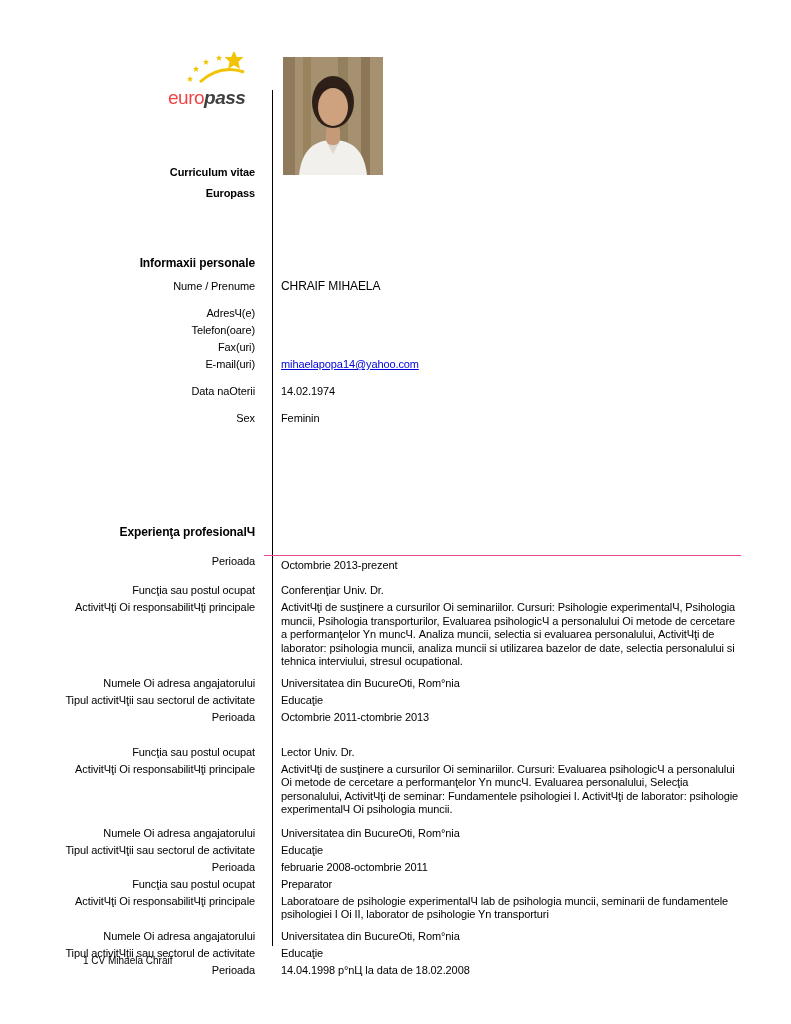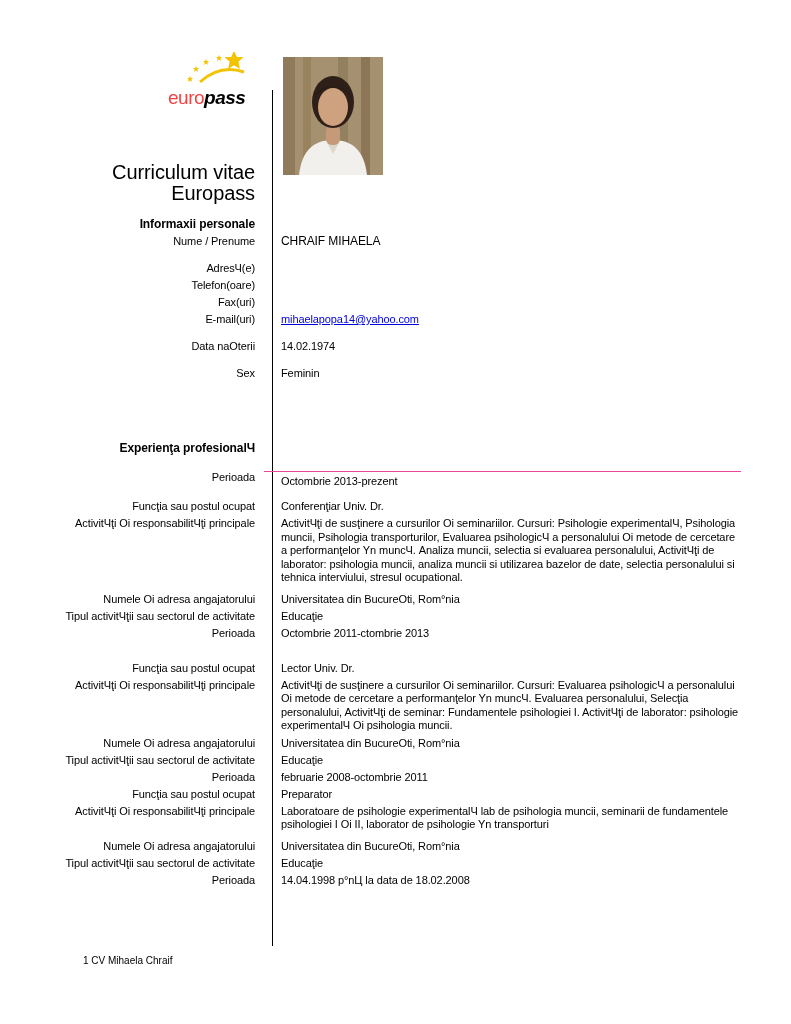--- a/index.html
+++ b/index.html
@@ -6,37 +6,37 @@
   html,body { background:#ffffff; }
   .page {
     position:relative; width:791px; height:1024px; background:#fff;
     font-family:"Liberation Sans","DejaVu Sans",sans-serif; color:#000; overflow:hidden;
   }
   
   .logo { position:absolute; left:168px; top:52px; width:110px; }
   .logo-stars { display:block; margin-left:14px; }
   .logo-text { font-size:19px; line-height:1; letter-spacing:-0.5px; white-space:nowrap; }
   .logo-text .euro { color:#ef4444; font-weight:400; }
-  .logo-text .pass { color:#000000; font-weight:bold; font-style:italic; }
+  .logo-text .pass { color:#404040; font-weight:bold; font-style:italic; }
   
   .photo { position:absolute; left:283px; top:57px; width:100px; height:118px; overflow:hidden; }
   
   .vline { position:absolute; left:272px; top:90px; width:1px; height:856px; background:#000; }
   
   .content { position:absolute; left:0; top:160px; width:762px; }
   .row { display:flex; align-items:flex-start; padding:2px 0; font-size:11px; line-height:13px; letter-spacing:-0.1px; }
   .lbl { width:264px; text-align:right; padding-right:9px; flex:none; }
   .val { flex:1; padding-left:17px; max-width:477px; }
-  .cv-title { font-size:20px; font-weight:normal; line-height:21px; }
-  .section-title { font-size:12px; font-weight:bold; }
+  .cv-title { font-size:11px; font-weight:bold; line-height:21px; }
+  .section-title { font-size:12px; font-weight:bold;margin-top:39px; }
   .name-val { font-size:12px; }
   .small { font-size:11px; line-height:13.5px; }
   .email-link { color:#0000dd; text-decoration:underline; }
   .rule .val { border-top:1px solid #ec4899; padding-top:3px; }
-  .gap4 { margin-top:4px; } .gap6 { } .gap8 { margin-top:8px; }
+  .gap4 { margin-top:4px; } .gap6 { margin-top:6px; } .gap8 { margin-top:8px; }
   .gap10 { margin-top:10px; } .gap12 { margin-top:12px; } .gap18 { margin-top:18px; }
   .gap58 { margin-top:58px; }
   .footer { position:absolute; left:83px; top:955px; font-size:10px; }
 </style>
 </head>
 <body>
 
 <div class="page">
 
   <div class="logo">

